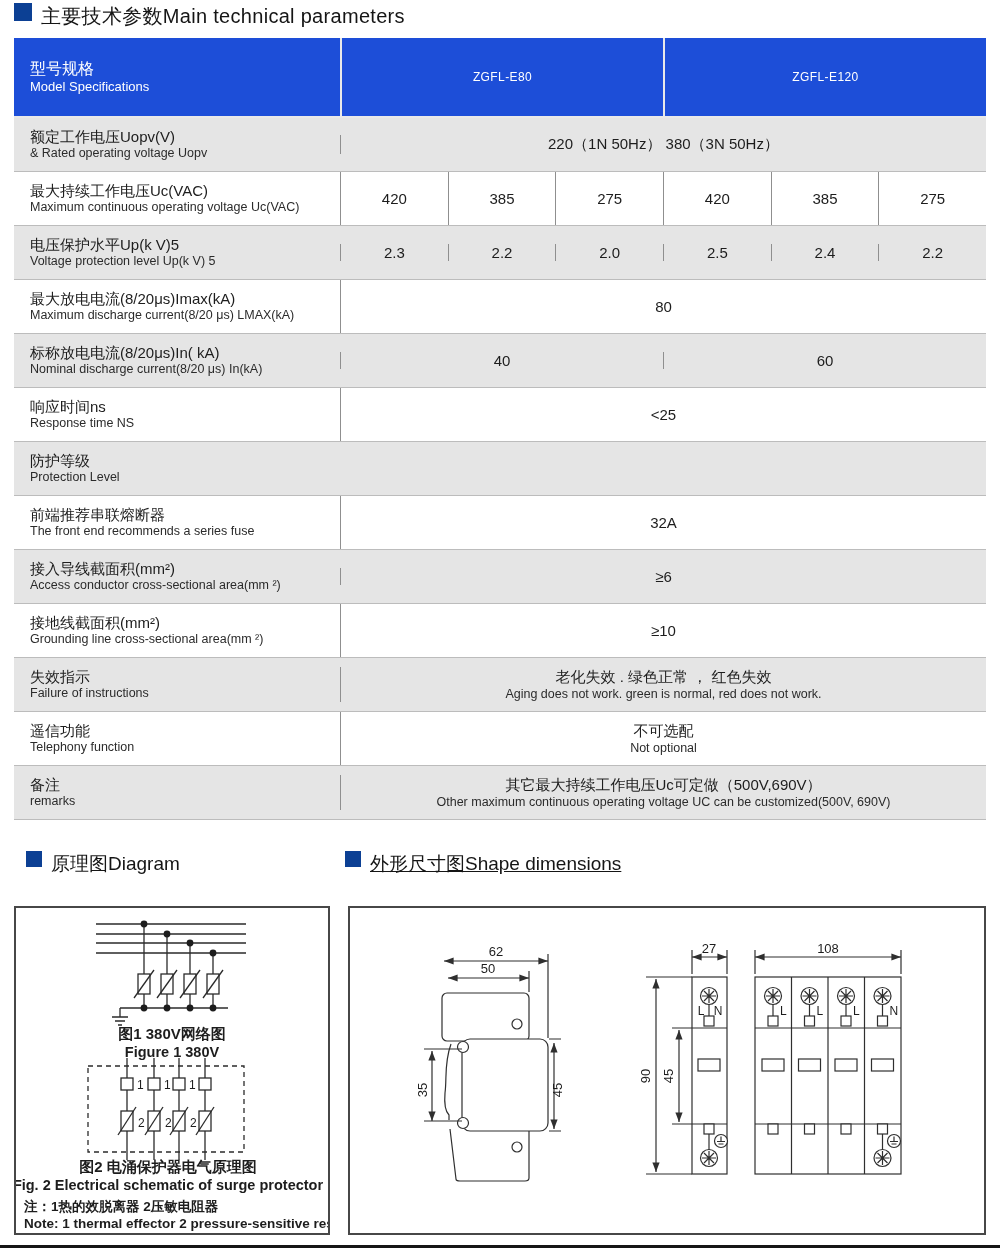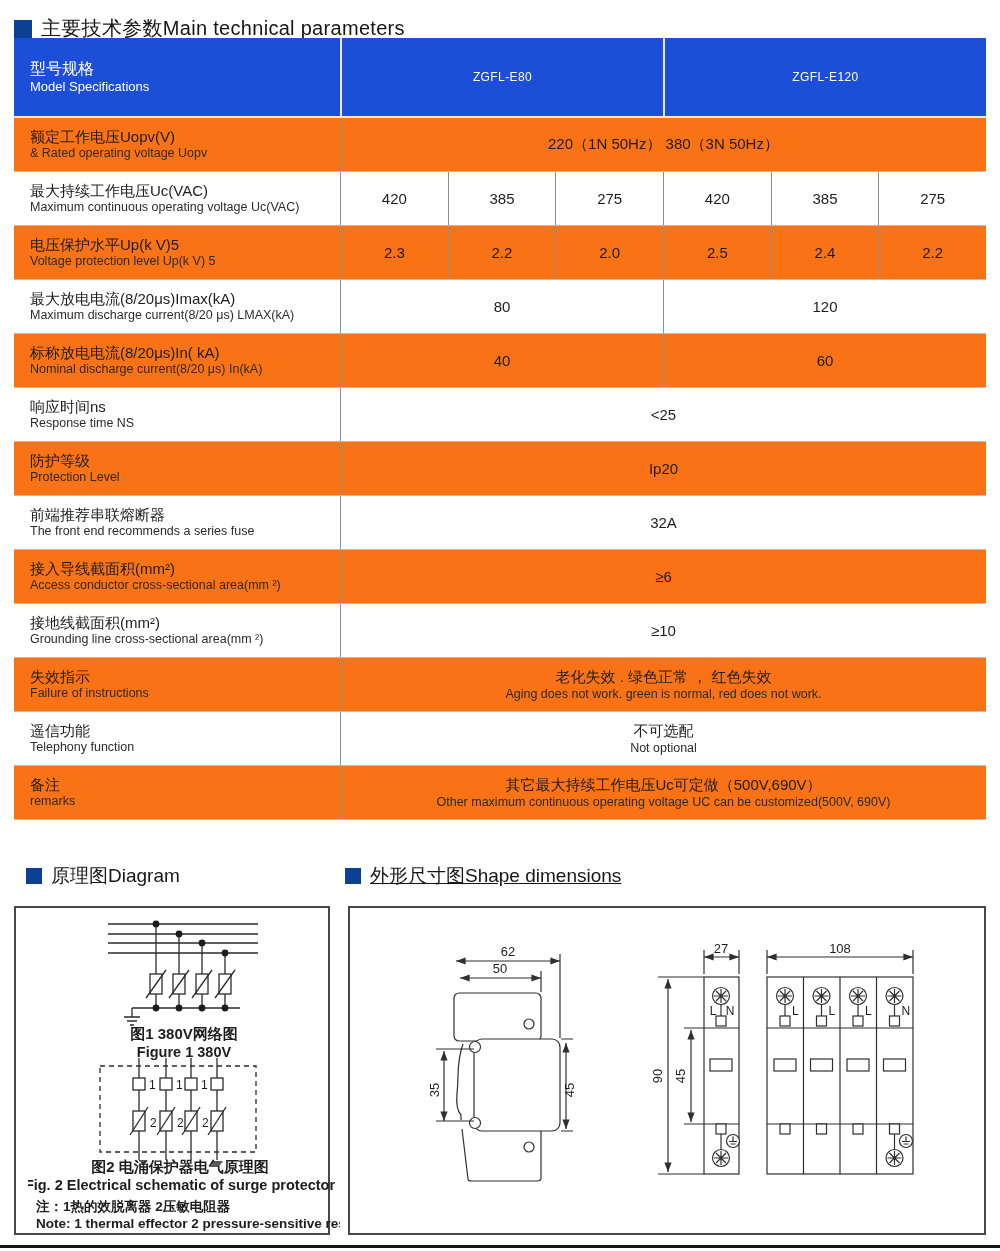--- a/index.html
+++ b/index.html
@@ -1,48 +1,48 @@
 <!DOCTYPE html>
 <html><head>
 <meta charset="utf-8">
 <style>
   html,body{margin:0;padding:0;background:#fff;}
   body{font-family:"Liberation Sans","DejaVu Sans",sans-serif;color:#1d1d1d;}
   #page{position:relative;width:1000px;height:1251px;background:#fff;overflow:hidden;}
 
   
-  .sec-title{position:absolute;display:flex;align-items:center;gap:9px;color:#151515;margin-top:12px;}
+  .sec-title{position:absolute;display:flex;gap:9px;color:#151515;}
   .sec-title .sq{width:18px;height:18px;background:#0c4094;flex:0 0 auto;}
   #main-title{left:14px;top:3px;font-size:20px;letter-spacing:.3px;}
   #diag-title{left:14px;top:851px;font-size:19px;padding-left:12px;}
   #shape-title{left:345px;top:851px;font-size:19px;text-decoration:underline;}
   #diag-title .sq,#shape-title .sq{width:16px;height:16px;}
 
   
   #spec-table{position:absolute;left:14px;top:38px;width:972px;}
   .thead{display:flex;height:80px;background:#1d4ed8;border-bottom:2px solid #e9e9e9;box-sizing:border-box;}
   .trow{display:flex;height:54px;background:#fff;border-bottom:1px solid #bcbcbc;box-sizing:border-box;}
-  .trow.alt{background:#f97316;}
+  .trow.alt{background:#e5e5e5;align-items:center;}
   .lcell{width:326px;box-sizing:border-box;padding-left:16px;padding-right:6px;display:flex;flex-direction:column;justify-content:center;}
   .lcell .zh{font-size:15px;color:#1d1d1d;line-height:1.25;}
   .lcell .en{font-size:12.5px;color:#2b2b2b;line-height:1.2;}
   .thead .lcell .zh{color:#fff;font-size:16px;}
   .thead .lcell .en{color:#fff;font-size:13px;}
   .mwrap{flex:1;display:flex;border-left:2px solid #e9e9e9;}
   .mcell{flex:1;display:flex;align-items:center;justify-content:center;color:#fff;font-size:12px;letter-spacing:.4px;}
   .mcell + .mcell{border-left:2px solid #e9e9e9;}
   .vals{flex:1;display:flex;border-left:1px solid #8f8f8f;}
   .vcell{flex:1;display:flex;align-items:center;justify-content:center;font-size:15px;color:#1d1d1d;text-align:center;}
   .vcell + .vcell{border-left:1px solid #8f8f8f;}
   .vcell.v2{flex-direction:column;line-height:1.3;}
   .vcell .vzh{font-size:15px;}
   .vcell .ven{font-size:12.5px;color:#2b2b2b;}
 
   
-  .figbox{position:absolute;top:906px;height:329px;border:2px solid #474747;background:#fff;box-sizing:border-box;padding-left:12px;}
+  .figbox{position:absolute;top:906px;height:329px;border:2px solid #474747;background:#fff;box-sizing:border-box;}
   #diagram-box{left:14px;width:316px;}
   #shape-box{left:348px;width:638px;}
   svg text{font-family:"Liberation Sans","DejaVu Sans",sans-serif;fill:#1d1d1d;}
   .cap-zh{font-size:15px;font-weight:600;}
   .cap-en{font-size:14.5px;font-weight:600;}
   .note-t{font-size:13.5px;font-weight:600;}
   .dim-t{font-size:13px;}
   .term-t{font-size:12px;}
   .comp-t{font-size:12px;}
 
@@ -110,21 +110,20 @@
       </div>
     </div>
 
     <div class="trow">
       <div class="lcell">
         <div class="zh">最大放电电流(8/20μs)Imax(kA)</div>
         <div class="en">Maximum discharge current(8/20 μs) LMAX(kA)</div>
       </div>
       <div class="vals">
         <div class="vcell">80</div>
-        <div class="vcell">120</div>
       </div>
     </div>
 
     <div class="trow alt">
       <div class="lcell">
         <div class="zh">标称放电电流(8/20μs)In( kA)</div>
         <div class="en">Nominal discharge current(8/20 μs) In(kA)</div>
       </div>
       <div class="vals">
         <div class="vcell">40</div>
@@ -140,23 +139,20 @@
       <div class="vals">
           <div class="vcell">&lt;25</div>
         </div>
     </div>
 
     <div class="trow alt">
       <div class="lcell">
         <div class="zh">防护等级</div>
         <div class="en">Protection Level</div>
       </div>
-      <div class="vals">
-          <div class="vcell">Ip20</div>
-        </div>
     </div>
 
     <div class="trow">
       <div class="lcell">
         <div class="zh">前端推荐串联熔断器</div>
         <div class="en">The front end recommends a series fuse</div>
       </div>
       <div class="vals">
           <div class="vcell">32A</div>
         </div>

